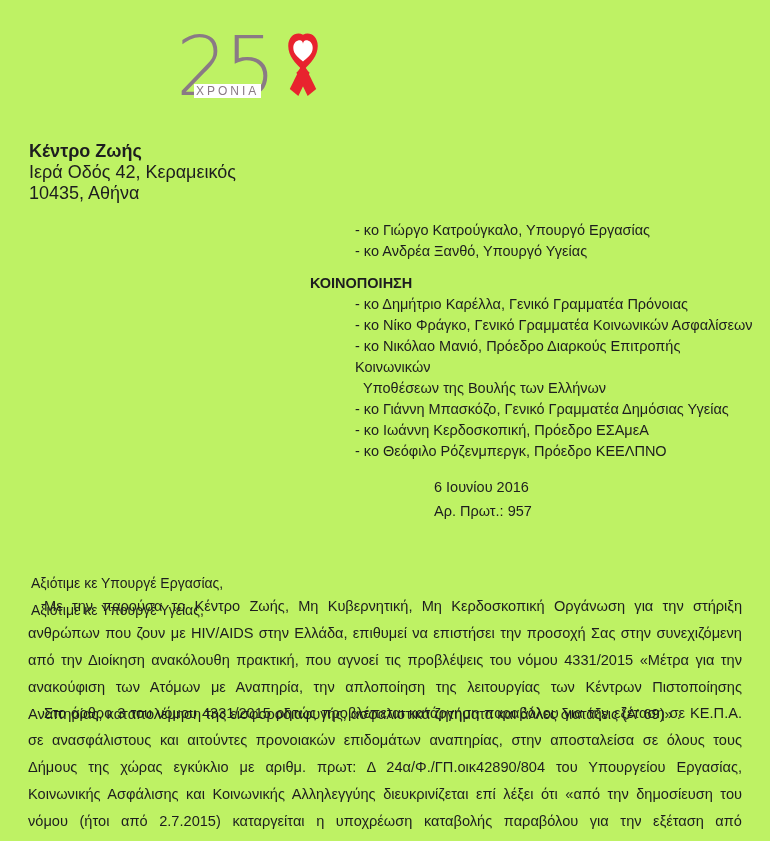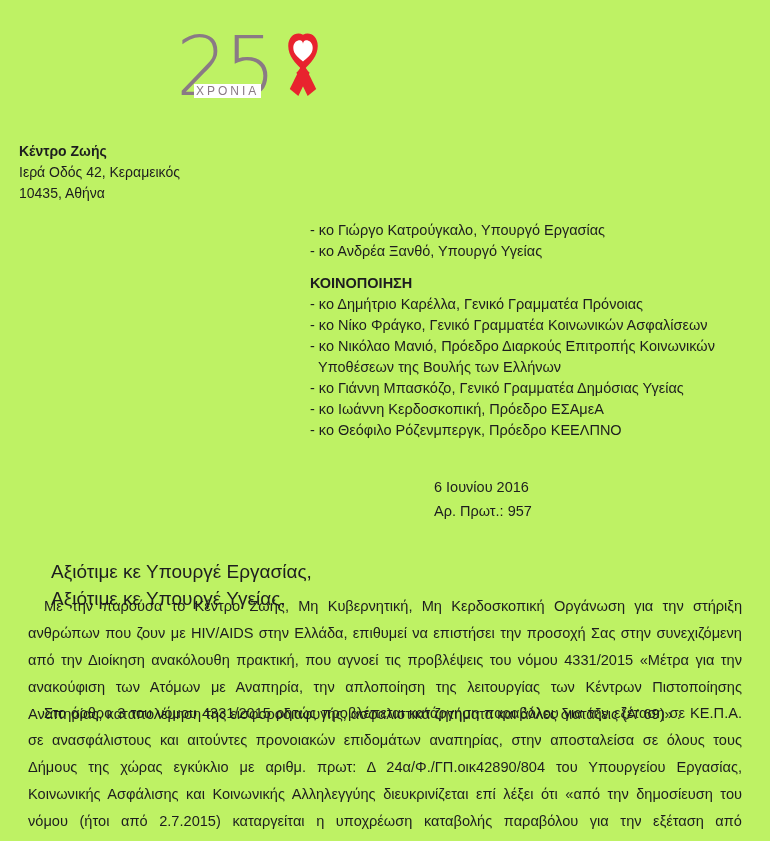--- a/index.html
+++ b/index.html
@@ -26,34 +26,34 @@
     font-size: 12px; letter-spacing: 3px; color: #8a7a85; font-weight: 400;
     background: #ffffff; padding: 0 2px;
   }
   .logo-ribbon { position: absolute; left: 107px; top: 10px; }
   .logo-textblock { position: absolute; left: 162px; top: 16px; }
   .logo-orgname { font-size: 20px; font-weight: bold; color: #3f3e40; letter-spacing: 0.5px; }
   .logo-orgname .org2 { letter-spacing: 3px; margin-left: 6px; }
   .logo-tagline { font-size: 17.5px; color: #6e6e71; line-height: 22px; margin-top: 5px; }
 
   
-  .sender { position: absolute; left: 19px; top: 141px; font-size: 14px; line-height: 21px; }
+  .sender { position: absolute; left: 29px; top: 141px; font-size: 18px; line-height: 21px; }
   .sender .name { font-weight: bold; }
 
   
   .recipients { position: absolute; left: 310px; top: 220px; width: 448px; font-size: 14.5px; line-height: 21px; }
   .recipients .label { font-weight: bold; }
   .recipients .cc-label { margin-top: 11px; }
-  .recipients .item { white-space: pre-wrap; }
+  .recipients .item { white-space: pre-wrap; margin-left: 45px; }
 
   
   .meta { position: absolute; left: 434px; top: 475px; font-size: 14.5px; line-height: 24px; }
 
   
-  .salutations { position: absolute; left: 31px; top: 558px; font-size: 19px; line-height: 27px; margin-left: 20px; }
+  .salutations { position: absolute; left: 31px; top: 570px; font-size: 14px; line-height: 27px; }
 
   
   .para {
     position: absolute; left: 28px; width: 714px;
     font-size: 14.6px; line-height: 27px;
     text-align: justify; text-indent: 16px;
     margin: 0;
   }
   .para1 { top: 593px; }
   .para2 { top: 700px; }

